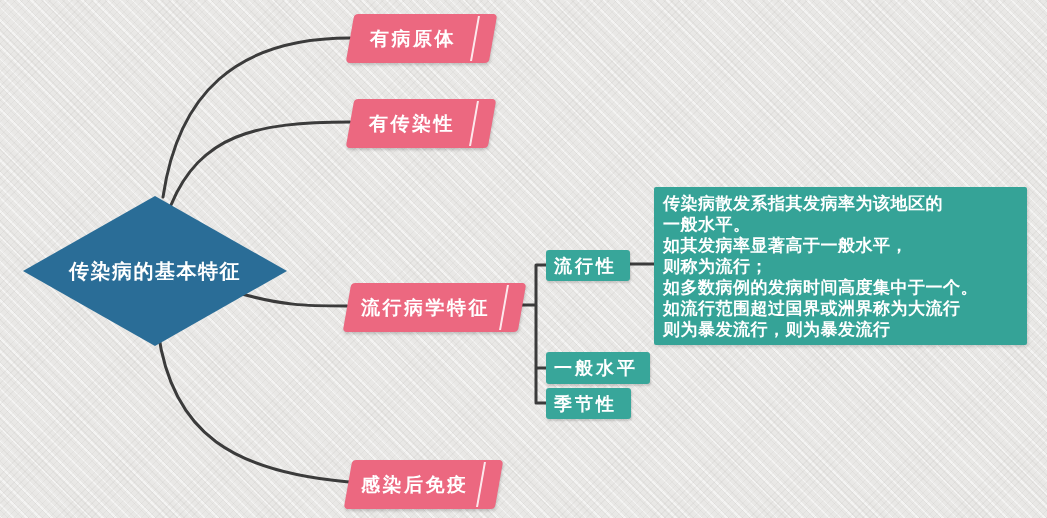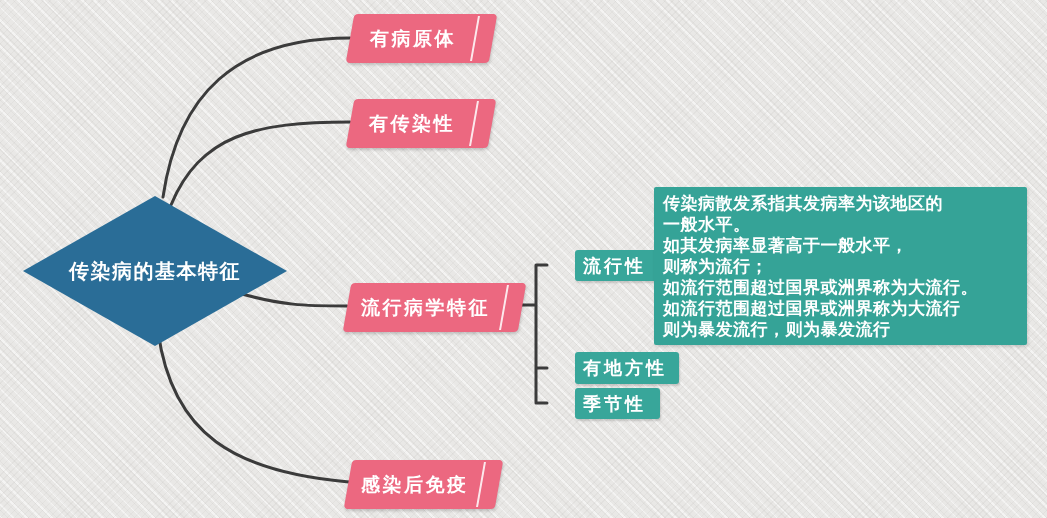--- a/index.html
+++ b/index.html
@@ -89,21 +89,20 @@
 
   
   .sub {
     position: absolute;
     background: var(--sub, #38a69a);
     border-radius: 3px;
     box-shadow: 1px 2px 2px rgba(0,0,0,0.15);
     display: flex;
     align-items: center;
     padding-left: 8px;
-    margin-left: 29px;
   }
   .sub .node-label {
     font-size: 18px;
     letter-spacing: 3px;
   }
   .sub.s1 { left: 546px; top: 250px; width: 84px;  height: 31px; }
   .sub.s2 { left: 546px; top: 352px; width: 104px; height: 32px; }
   .sub.s3 { left: 546px; top: 388px; width: 85px;  height: 31px; }
 
   
@@ -157,32 +156,32 @@
 
   <div class="branch b4">
     <span class="node-label">感染后免疫</span>
   </div>
 
   <div class="sub s1">
     <span class="node-label">流行性</span>
   </div>
 
   <div class="sub s2">
-    <span class="node-label">有地方性</span>
+    <span class="node-label">一般水平</span>
   </div>
 
   <div class="sub s3">
     <span class="node-label">季节性</span>
   </div>
 
   <div class="note">
     <div class="note-lines">
         <div>传染病散发系指其发病率为该地区的</div>
         <div>一般水平。</div>
         <div>如其发病率显著高于一般水平，</div>
         <div>则称为流行；</div>
-        <div>如流行范围超过国界或洲界称为大流行。</div>
+        <div>如多数病例的发病时间高度集中于一个。</div>
         <div>如流行范围超过国界或洲界称为大流行</div>
         <div>则为暴发流行，则为暴发流行</div>
       </div>
   </div>
 
 </div>
 
 </body></html>

